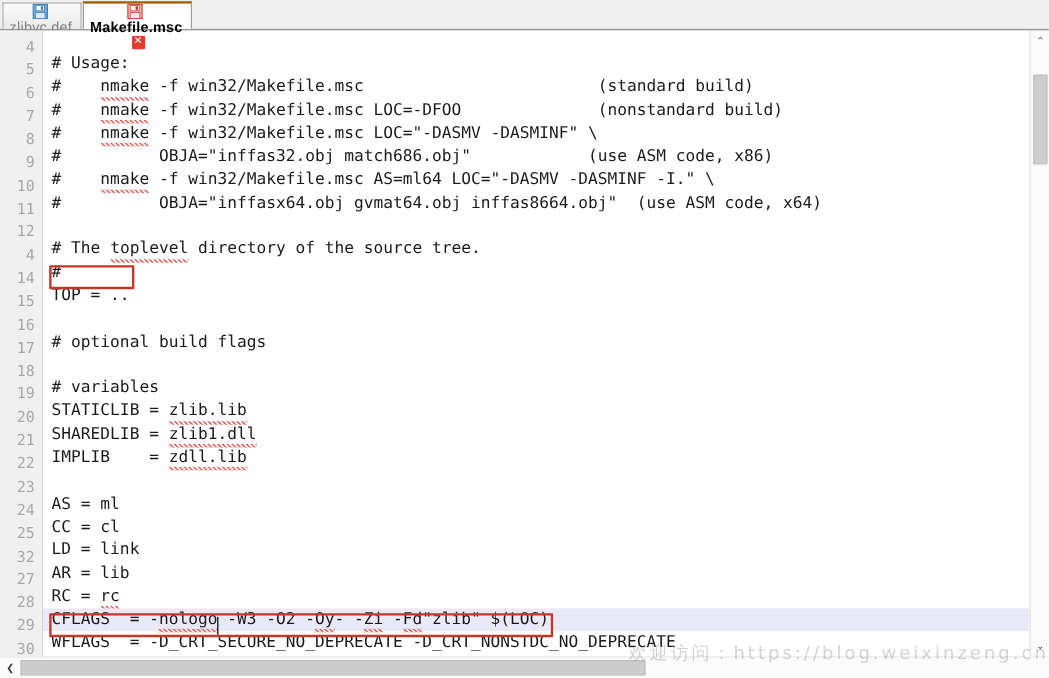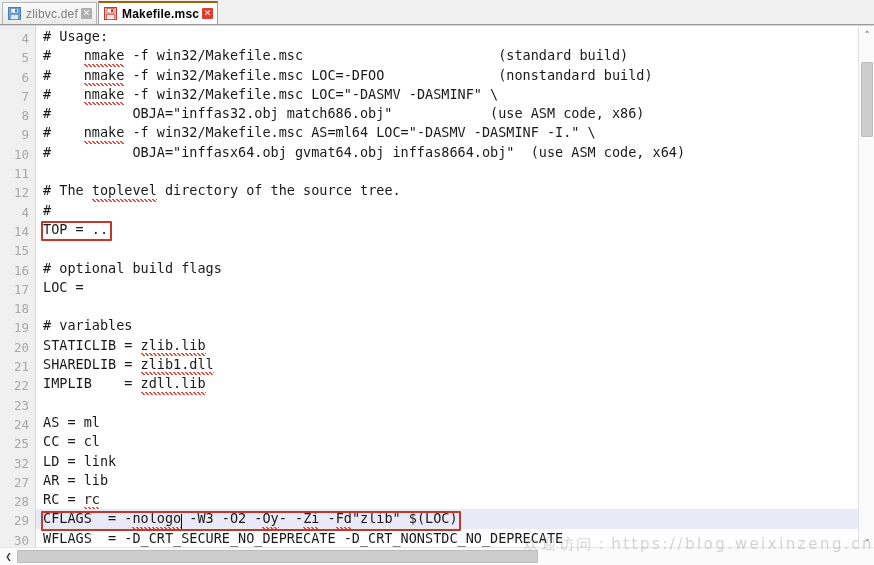--- a/index.html
+++ b/index.html
@@ -40,20 +40,21 @@
     margin-right: 1px;
     box-sizing: border-box;
     font-family: "Liberation Sans", sans-serif;
     font-size: 12px;
     position: relative;
     border: 1px solid #b4b4b4;
     border-bottom: none;
     background: linear-gradient(to bottom, #fbfbfb, #eaeaea);
     color: #808080;
     white-space: nowrap;
+    flex-direction: column;
   }
   .tab.active {
     background: #ffffff;
     color: #000000;
     font-weight: bold;
     border: 1px solid #a0a0a0;
     border-top: 2px solid #a16207;
     border-bottom: none;
     height: 23px;
     z-index: 3;
@@ -112,21 +113,21 @@
     padding-right: 6px;
     box-sizing: border-box;
     font-family: "DejaVu Sans Mono", monospace;
     font-size: 12.5px;
     color: #a8a8a8;
   }
 
   #code {
     flex: 1 1 auto;
     position: relative;
-    padding-top: 1px;
+    padding-top: 18px;
     overflow: hidden;
     background: #ffffff;
   }
   .codeline {
     height: 19.3px;
     line-height: 19.3px;
     white-space: pre;
     font-family: "DejaVu Sans Mono", monospace;
     font-size: 13.5px;
     color: #1a1a1a;
@@ -314,21 +315,20 @@
           <div class="codeline">#    <span class="sp">nmake</span> -f win32/Makefile.msc LOC="-DASMV -DASMINF" \</div>
           <div class="codeline">#          OBJA="inffas32.obj match686.obj"            (use ASM code, x86)</div>
           <div class="codeline">#    <span class="sp">nmake</span> -f win32/Makefile.msc AS=ml64 LOC="-DASMV -DASMINF -I." \</div>
           <div class="codeline">#          OBJA="inffasx64.obj gvmat64.obj inffas8664.obj"  (use ASM code, x64)</div>
           <div class="codeline">&nbsp;</div>
           <div class="codeline"># The <span class="sp">toplevel</span> directory of the source tree.</div>
           <div class="codeline">#</div>
           <div class="codeline">TOP = ..</div>
           <div class="codeline">&nbsp;</div>
           <div class="codeline"># optional build flags</div>
-          <div class="codeline">LOC =</div>
           <div class="codeline">&nbsp;</div>
           <div class="codeline"># variables</div>
           <div class="codeline">STATICLIB = <span class="sp">zlib.lib</span></div>
           <div class="codeline">SHAREDLIB = <span class="sp">zlib1.dll</span></div>
           <div class="codeline">IMPLIB    = <span class="sp">zdll.lib</span></div>
           <div class="codeline">&nbsp;</div>
           <div class="codeline">AS = ml</div>
           <div class="codeline">CC = cl</div>
           <div class="codeline">LD = link</div>
           <div class="codeline">AR = lib</div>

